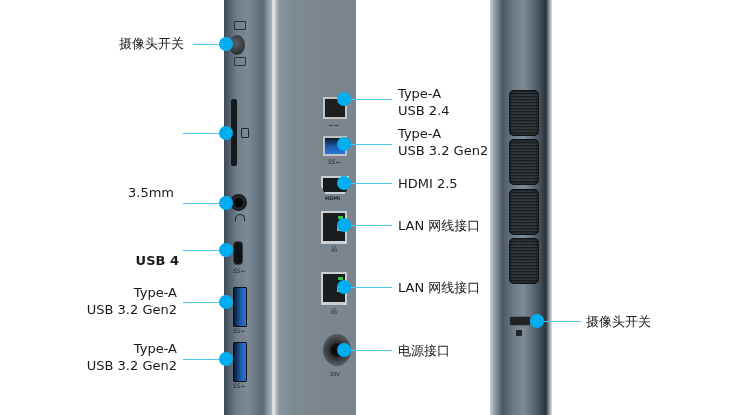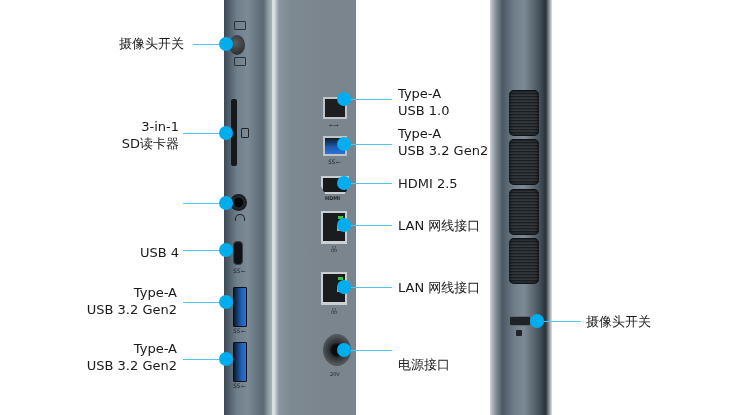--- a/index.html
+++ b/index.html
@@ -134,33 +134,30 @@
   <div class="port lock-icon"></div>
 
   <div class="line" style="left:193px;top:44px;width:38px;"></div>
   <div class="dot" style="left:219px;top:37px;"></div>
   <div class="label right" style="right:554px;top:35px;">
     <span class="l2">摄像头开关</span>
   </div>
 
   <div class="line" style="left:183px;top:133px;width:40px;"></div>
   <div class="dot" style="left:219px;top:126px;"></div>
-  <div class="label right" style="right:559px;top:118px;">
-    <span class="l2">3-in-1</span>
-    <span class="l2">SD读卡器</span>
-  </div>
 
   <div class="line" style="left:183px;top:203px;width:40px;"></div>
   <div class="dot" style="left:219px;top:196px;"></div>
   <div class="label right" style="right:564px;top:184px;">
+    <span class="l2">3.5mm</span>
   </div>
 
   <div class="line" style="left:183px;top:250px;width:40px;"></div>
   <div class="dot" style="left:219px;top:243px;"></div>
-  <div class="label right" style="right:559px;top:244px;">
+  <div class="label right" style="right:559px;top:252px;font-weight:bold;">
     <span class="l2">USB 4</span>
   </div>
 
   <div class="line" style="left:183px;top:302px;width:40px;"></div>
   <div class="dot" style="left:219px;top:295px;"></div>
   <div class="label right" style="right:561px;top:284px;">
     <span class="l2">Type-A</span>
     <span class="l2">USB 3.2 Gen2</span>
   </div>
 
@@ -168,21 +165,21 @@
   <div class="dot" style="left:219px;top:352px;"></div>
   <div class="label right" style="right:561px;top:340px;">
     <span class="l2">Type-A</span>
     <span class="l2">USB 3.2 Gen2</span>
   </div>
 
   <div class="line" style="left:345px;top:99px;width:47px;"></div>
   <div class="dot" style="left:337px;top:92px;"></div>
   <div class="label" style="left:398px;top:85px;">
     <span class="l2">Type-A</span>
-    <span class="l2">USB 1.0</span>
+    <span class="l2">USB 2.4</span>
   </div>
 
   <div class="line" style="left:345px;top:144px;width:47px;"></div>
   <div class="dot" style="left:337px;top:137px;"></div>
   <div class="label" style="left:398px;top:125px;">
     <span class="l2">Type-A</span>
     <span class="l2">USB 3.2 Gen2</span>
   </div>
 
   <div class="line" style="left:345px;top:183px;width:47px;"></div>
@@ -198,21 +195,21 @@
   </div>
 
   <div class="line" style="left:345px;top:287px;width:47px;"></div>
   <div class="dot" style="left:337px;top:280px;"></div>
   <div class="label" style="left:398px;top:279px;">
     <span class="l2">LAN 网线接口</span>
   </div>
 
   <div class="line" style="left:345px;top:350px;width:47px;"></div>
   <div class="dot" style="left:337px;top:343px;"></div>
-  <div class="label" style="left:398px;top:356px;">
+  <div class="label" style="left:398px;top:342px;">
     <span class="l2">电源接口</span>
   </div>
 
   <div class="line" style="left:540px;top:321px;width:41px;"></div>
   <div class="dot" style="left:530px;top:314px;"></div>
   <div class="label" style="left:586px;top:313px;">
     <span class="l2">摄像头开关</span>
   </div>
 
 </div>

